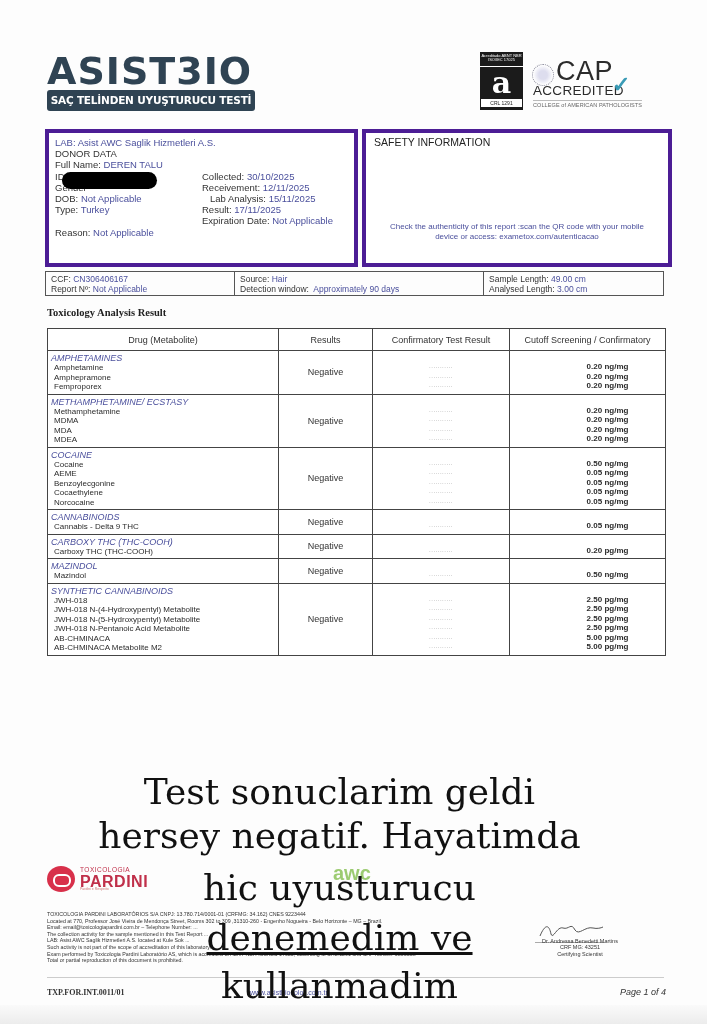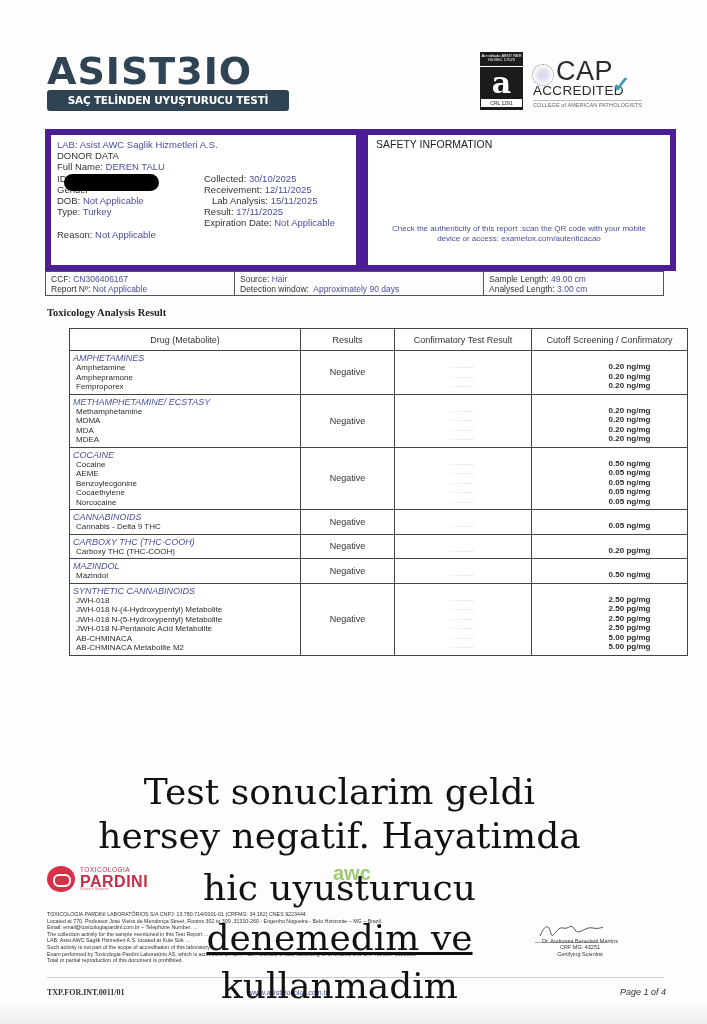--- a/index.html
+++ b/index.html
@@ -9,59 +9,59 @@
     font-family:"Liberation Sans", sans-serif;
     color:#222;
   }
   .abs { position:absolute; }
   
   .logo-word {
     left:47px; top:52px; font-family:"DejaVu Sans", sans-serif; font-weight:bold;
     font-size:38px; letter-spacing:1px; color:#2f4353; line-height:38px;
   }
   .logo-bar {
-    left:47px; top:90px; width:242px; height:21px; background:#2f4353; border-radius:3px;
+    left:47px; top:90px; width:208px; height:21px; background:#2f4353; border-radius:3px;
     color:#fff; font-family:"DejaVu Sans", sans-serif; font-weight:bold; font-size:10.5px;
     line-height:21px; text-align:center; letter-spacing:-0.2px;
   }
   .crl-badge {
     left:480px; top:52px; width:43px; height:58px; background:#1b1b1b; color:#fff;
     font-size:4px; text-align:center;
   }
   .crl-badge .top { height:12px; border-bottom:1px solid #fff; padding-top:2px; line-height:4px; }
   .crl-badge .glyph { font-family:"DejaVu Serif", serif; font-size:30px; line-height:32px; font-weight:bold; }
   .crl-badge .bottom { background:#fff; color:#222; font-size:5px; line-height:8px; margin:0 1px; }
   .cap-globe {
     left:532px; top:64px; width:20px; height:20px; border-radius:50%;
     border:1px dotted #889; background:radial-gradient(circle,#dde 30%,#fff 70%);
   }
   .cap-word { left:556px; top:57px; font-size:27px; color:#2b2b2b; line-height:28px; letter-spacing:0.5px; }
   .cap-acc { left:533px; top:84px; font-size:13.5px; color:#2b2b2b; line-height:14px; letter-spacing:0.3px; }
   .cap-check { left:612px; top:74px; font-size:22px; color:#3a9bb6; line-height:22px; font-weight:bold; }
   .cap-sub { left:533px; top:100px; font-size:5.5px; color:#666; letter-spacing:0.1px; border-top:1px solid #bbb; padding-top:1px; }
 
-  .box { border:6px solid #4c1d95; background:#fff; }
+  .box { border:4px solid #4c1d95; background:#fff; }
   .blue { color:#4a4f9c; }
   .lbl { color:#333; }
   .donor-box { left:45px; top:129px; width:305px; height:130px; font-size:9.5px; line-height:11px; }
   .donor-box .row { position:absolute; white-space:nowrap; }
   .redact { position:absolute; left:13px; top:39px; width:95px; height:17px; background:#000; border-radius:9px; }
   .safety-box { left:362px; top:129px; width:302px; height:130px; }
   .safety-title { left:8px; top:3px; font-size:10.5px; color:#222; }
   .safety-note { left:0; right:0; top:89px; text-align:center; font-size:8px; line-height:10px; color:#4a4f9c; }
 
   .meta-row { left:45px; top:271px; width:619px; height:25px; display:flex; font-size:8.5px; line-height:10px; }
   .meta-cell { border:1px solid #555; border-left:none; padding:2px 5px; box-sizing:border-box; }
   .meta-cell:first-child { border-left:1px solid #555; }
 
   .section-title { left:47px; top:307px; font-family:"Liberation Serif", serif; font-weight:bold; font-size:10.5px; color:#222; }
 
   table.tox {
     position:absolute; left:47px; top:328px; width:618px; border-collapse:collapse;
-    font-size:8px; table-layout:fixed; background:#fff;margin-left:22px;
+    font-size:8px; table-layout:fixed; background:#fff;
   }
   table.tox th, table.tox td { border:1px solid #444; }
   table.tox th { font-weight:normal; font-size:9px; height:19px; color:#333; }
   table.tox td { vertical-align:top; padding:0; }
   .grp-name { font-style:italic; color:#4a4f9c; font-size:9px; line-height:10px; padding:2px 0 0 3px; }
   .drug-line { padding-left:6px; line-height:9.5px; color:#2b2b2b; white-space:nowrap; }
   td.res { text-align:center; vertical-align:middle !important; font-size:9px; color:#333; }
   td.conf, td.cut { text-align:center; }
   .conf-line { line-height:9.5px; font-size:6px; color:#888; letter-spacing:0.5px; }
   .cut-line { line-height:9.5px; color:#2b2b2b; padding-left:40px; text-align:center;font-weight:bold; }

